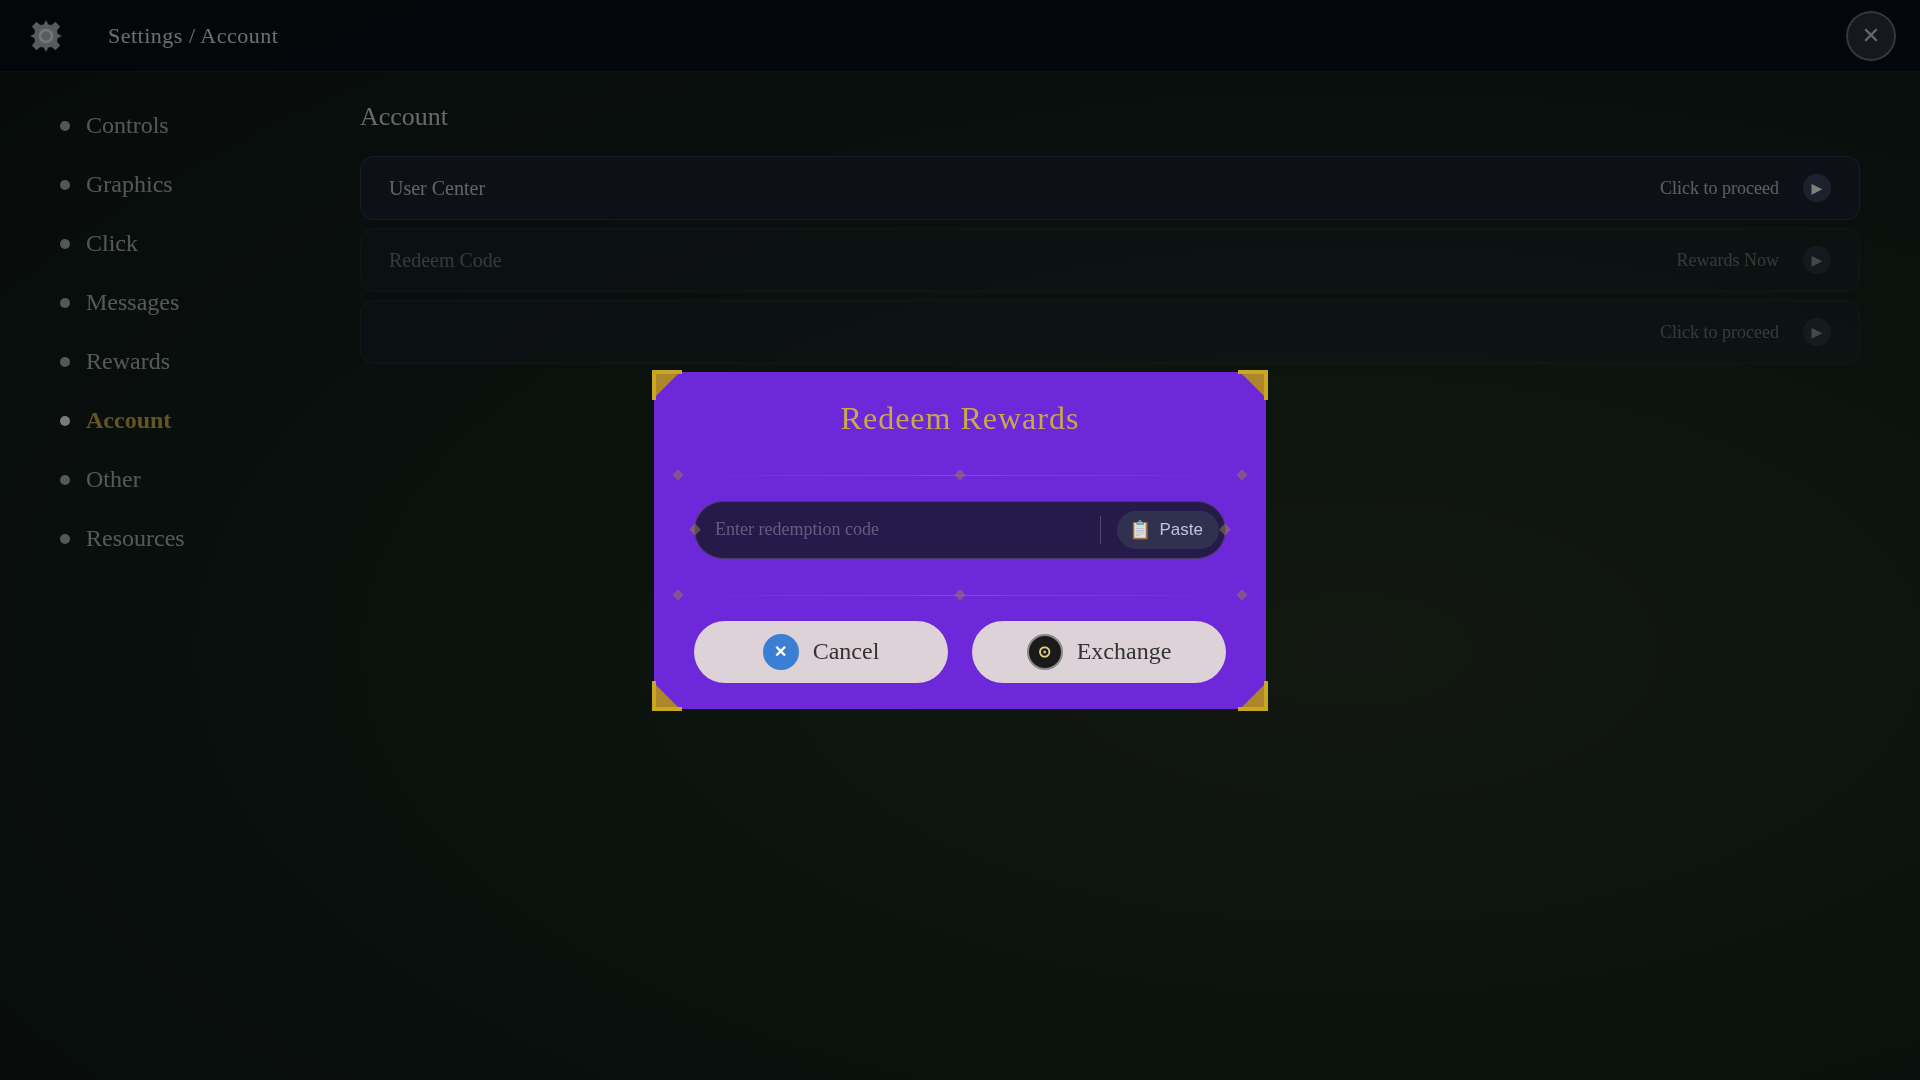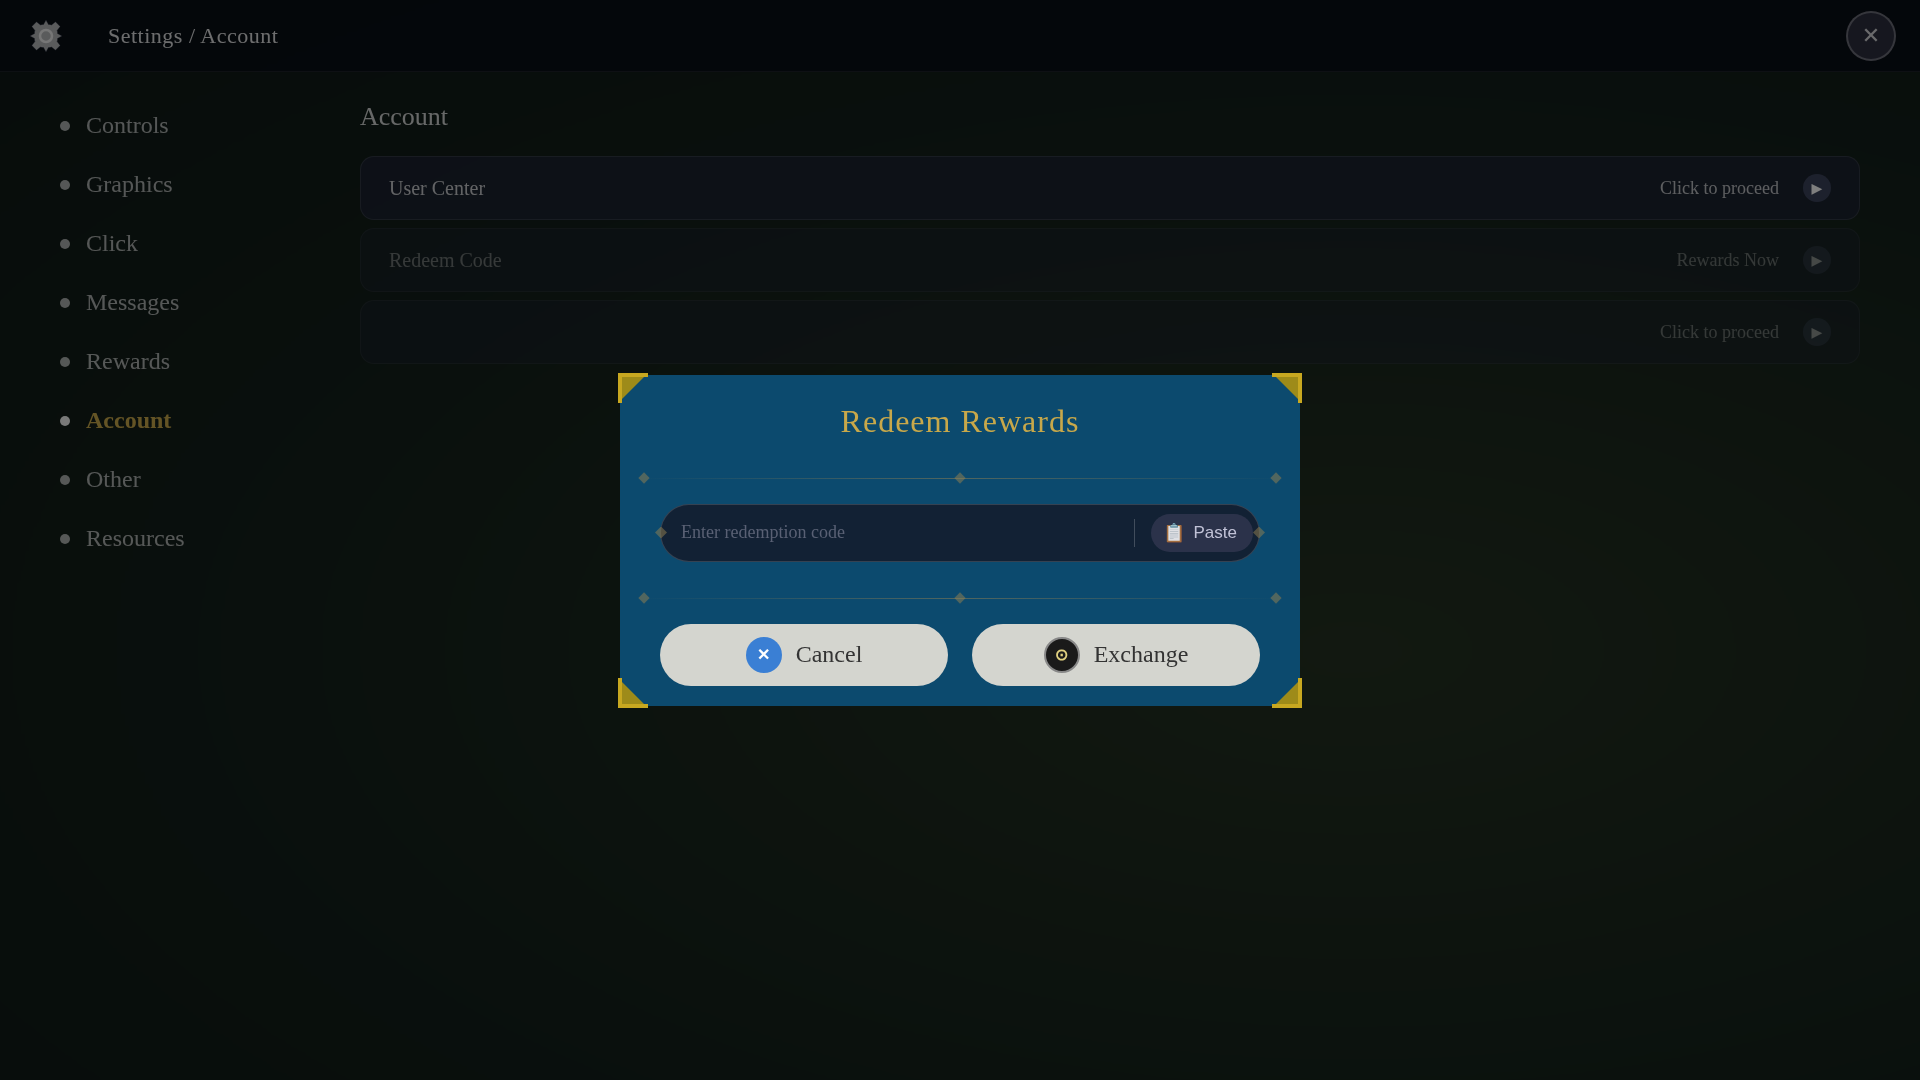--- a/index.html
+++ b/index.html
@@ -174,25 +174,25 @@
       inset: 0;
       background: rgba(0,0,0,0.5);
       display: flex;
       align-items: center;
       justify-content: center;
       z-index: 100;
     }
 
     
     .modal {
-      width: 680px;
-      background: #0c4a6e;
+      width: 612px;
+      background: #6d28d9;
       border-radius: 4px;
       position: relative;
-      padding: 0 0 20px 0;
+      padding: 0 0 26px 0;
     }
 
     
     .corner {
       position: absolute;
       width: 30px;
       height: 30px;
     }
 
     .corner-tl { top: -2px; left: -2px; }

